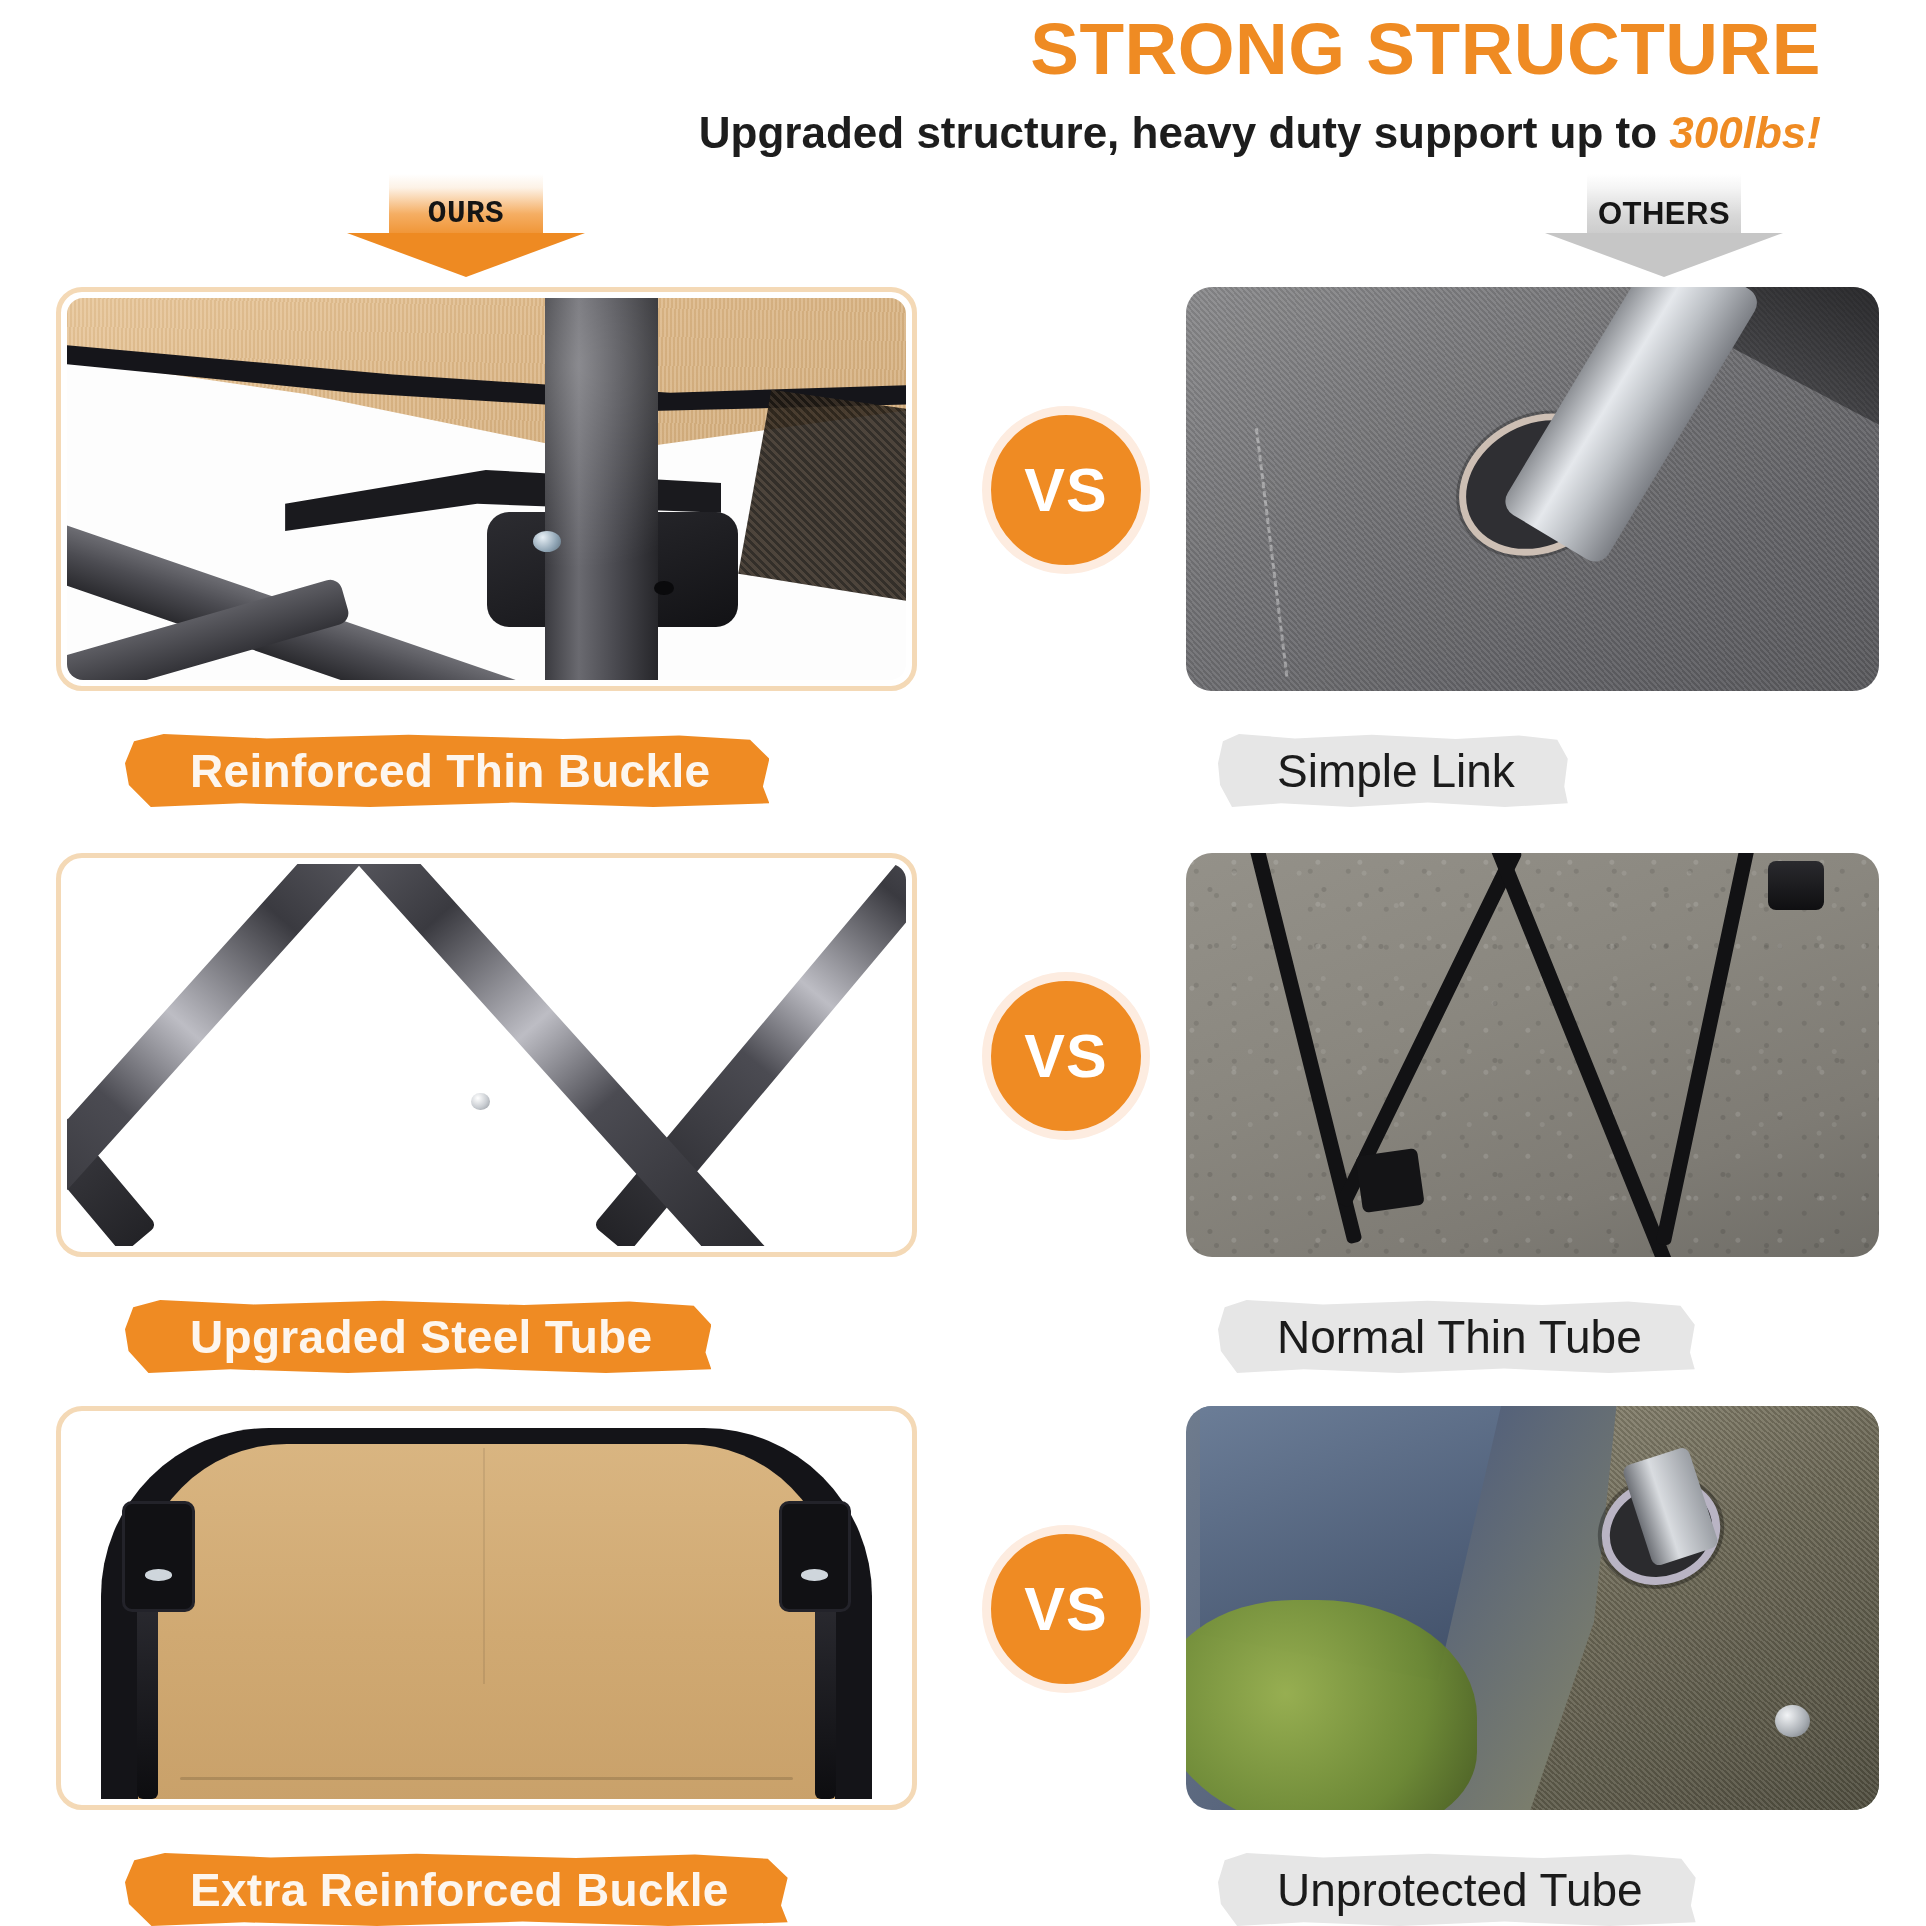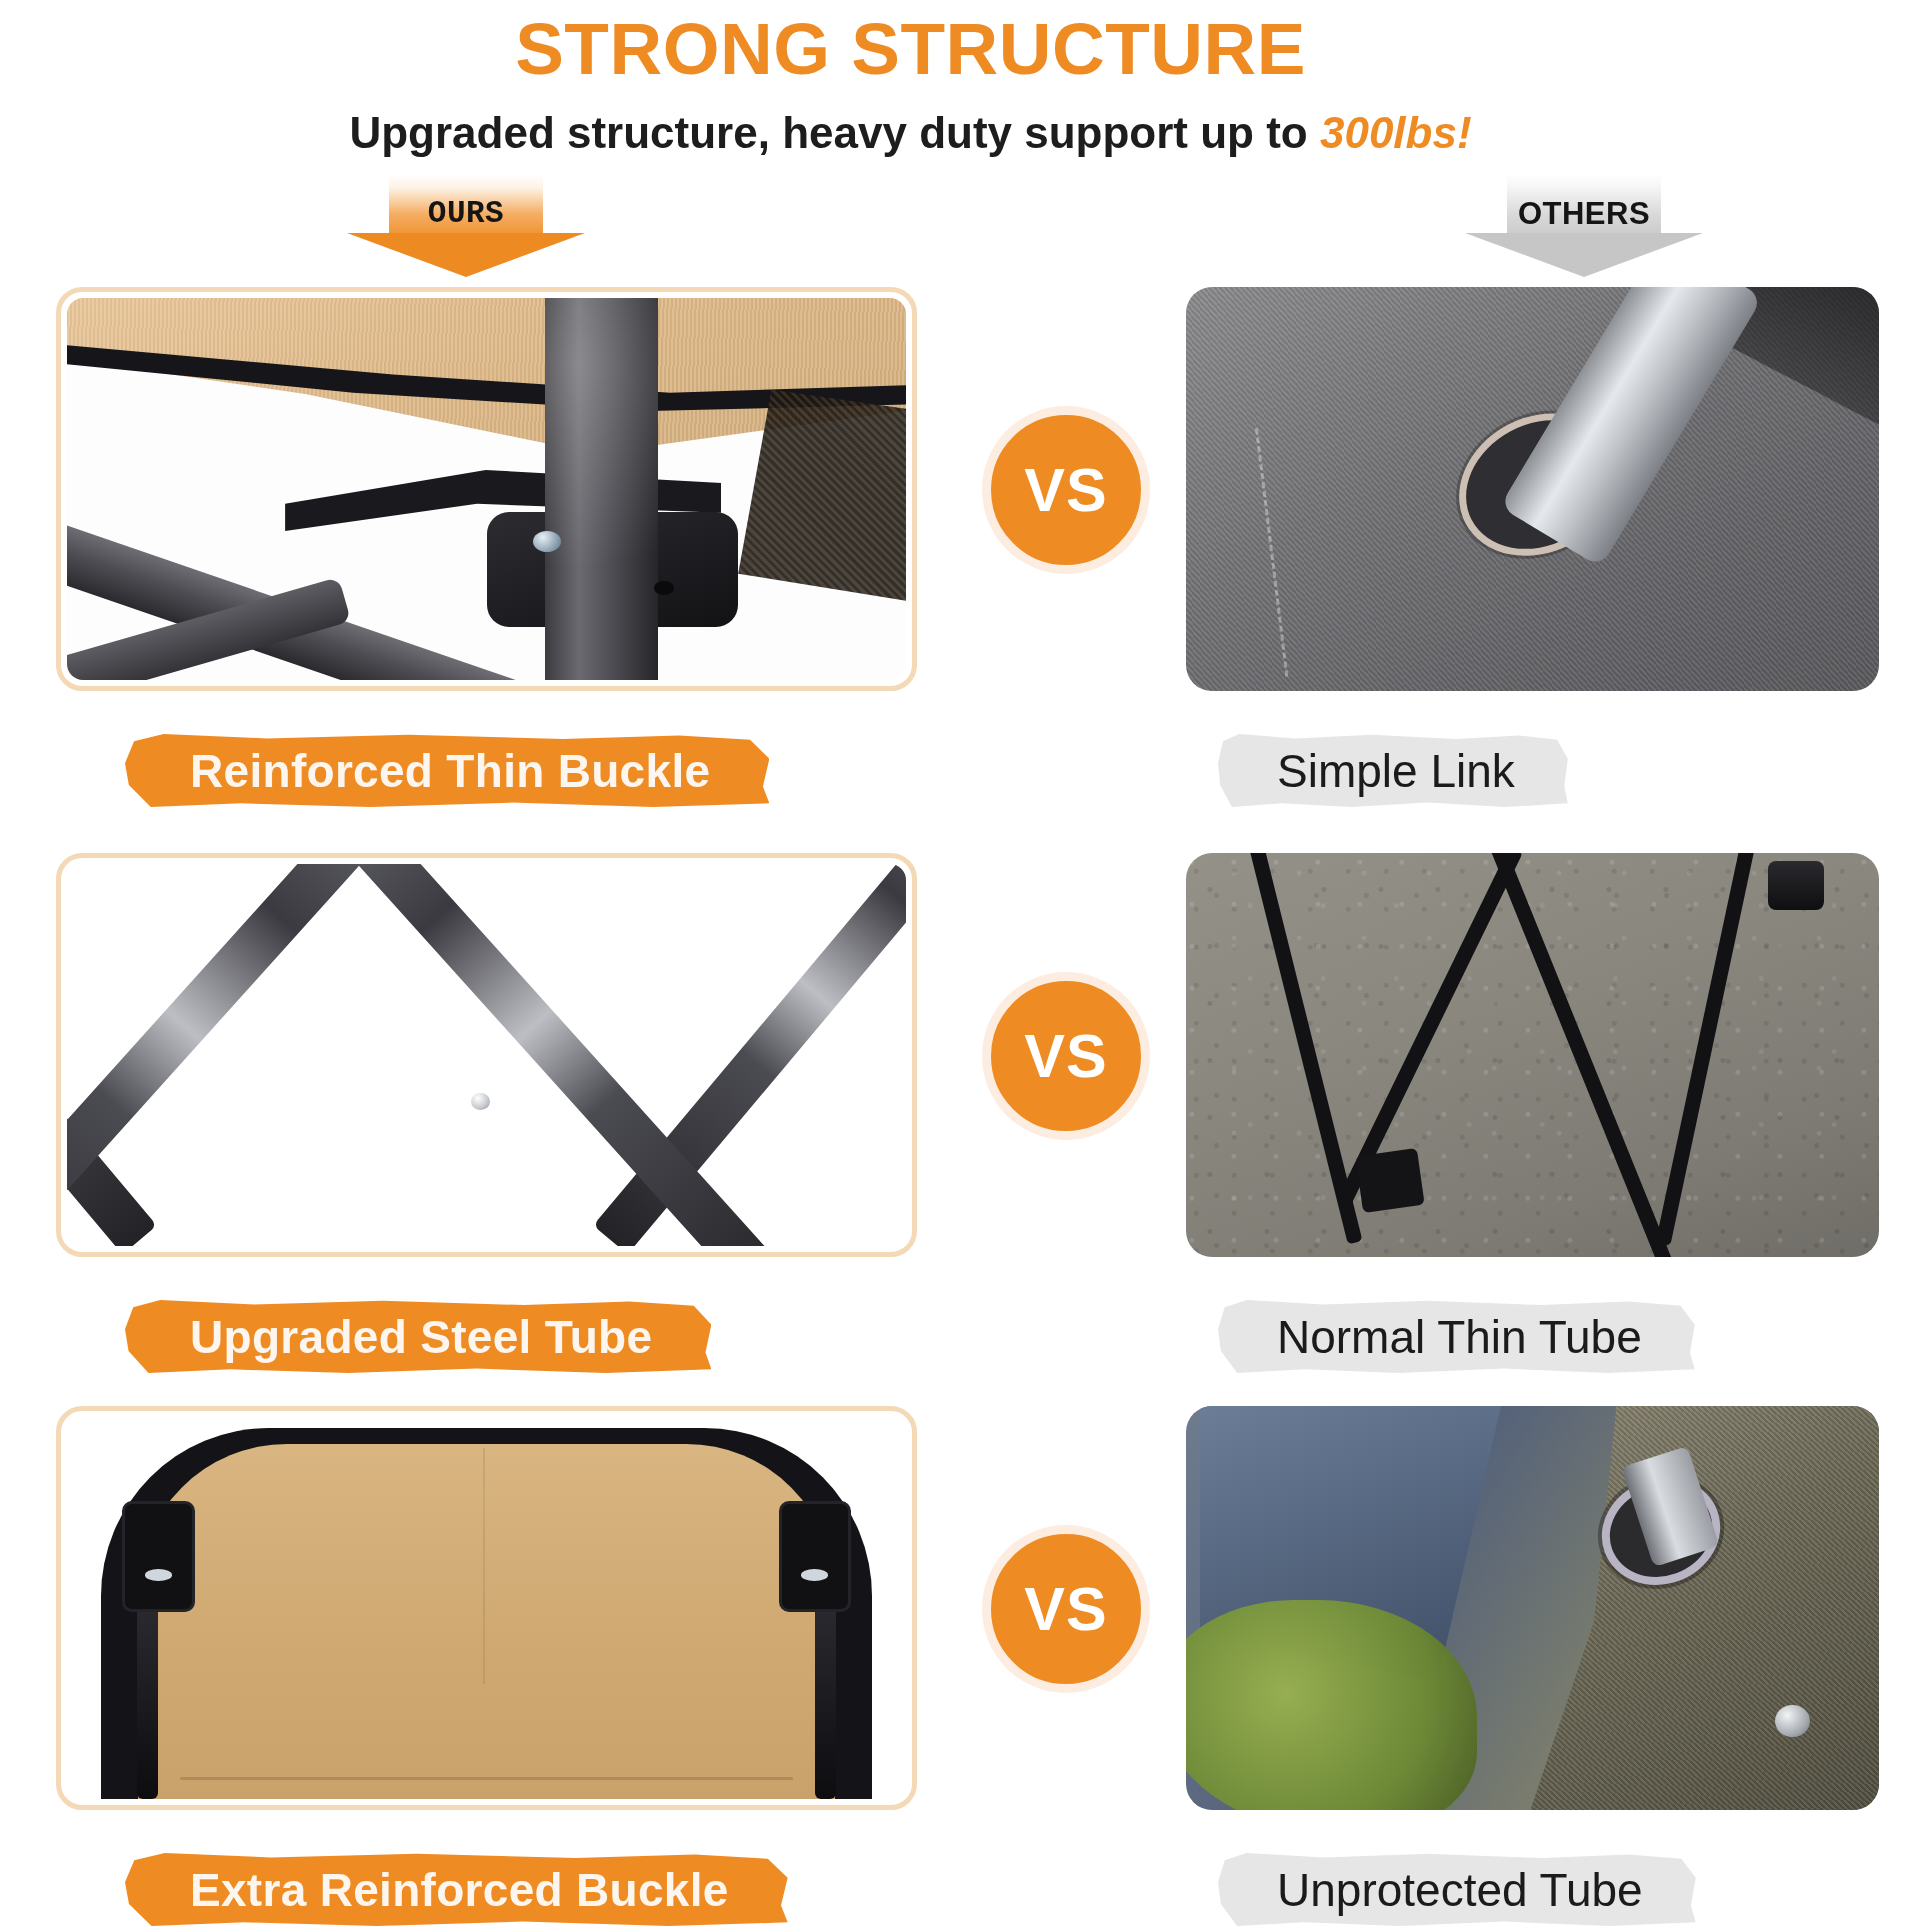--- a/index.html
+++ b/index.html
@@ -5,21 +5,21 @@
   html,body{margin:0;padding:0;}
   body{
     width:1927px;height:1927px;
     background:#ffffff;
     font-family:"Liberation Sans", sans-serif;
     overflow:hidden;
   }
   .page{position:relative;width:1927px;height:1927px;}
 
   
-  .hdr{position:absolute;left:0;top:0;width:1821px;text-align:center;}
+  .hdr{position:absolute;left:0;top:0;width:1821px;text-align:right;}
   .hdr-title{
     font-size:73px;font-weight:bold;letter-spacing:0.5px;
     color:#ef8b23;line-height:1;margin-top:12px;
     font-family:"Liberation Sans", sans-serif;
   }
   .hdr-sub{
     margin-top:26px;font-size:44px;color:#1d1d1d;font-weight:bold;
     line-height:1;
   }
   .hdr-sub .hl{color:#ef8b23;font-style:italic;font-weight:bold;}
@@ -38,21 +38,21 @@
     font-size:31px;font-weight:bold;color:#151515;letter-spacing:0.5px;
     z-index:3;
   }
   .arrow-ours .body{background:linear-gradient(to bottom,#ffffff 0%,#fbf0e2 22%,#f2a council 40%,#ef8b23 100%);}
   .arrow-ours .body{background:linear-gradient(to bottom,#ffffff 0%,#fdf2e6 20%,#f5ae63 58%,#ee8a22 100%);}
   .arrow-ours .tip{border-top:44px solid #ee8a22;}
   .arrow-others .body{background:linear-gradient(to bottom,#ffffff 0%,#f5f5f5 20%,#d8d8d8 60%,#c6c6c6 100%);}
   .arrow-others .tip{border-top:44px solid #c6c6c6;}
 
   #arrow-ours{left:347px;top:174px;font-family:Liberation Mono, monospace;}
-  #arrow-others{left:1465px;top:174px;}
+  #arrow-others{left:1545px;top:174px;}
 
   
   .row{position:absolute;left:8px;width:1918px;height:554px;text-align:right;}
   #row-0{top:287px;}
   #row-1{top:853px;}
   #row-2{top:1406px;}
 
   .panel{position:absolute;top:0;border-radius:26px;overflow:hidden;}
   .panel-left{left:48px;width:861px;height:404px;
     border:5px solid #f4d9b6;background:#fff;padding:6px;box-sizing:border-box;}

